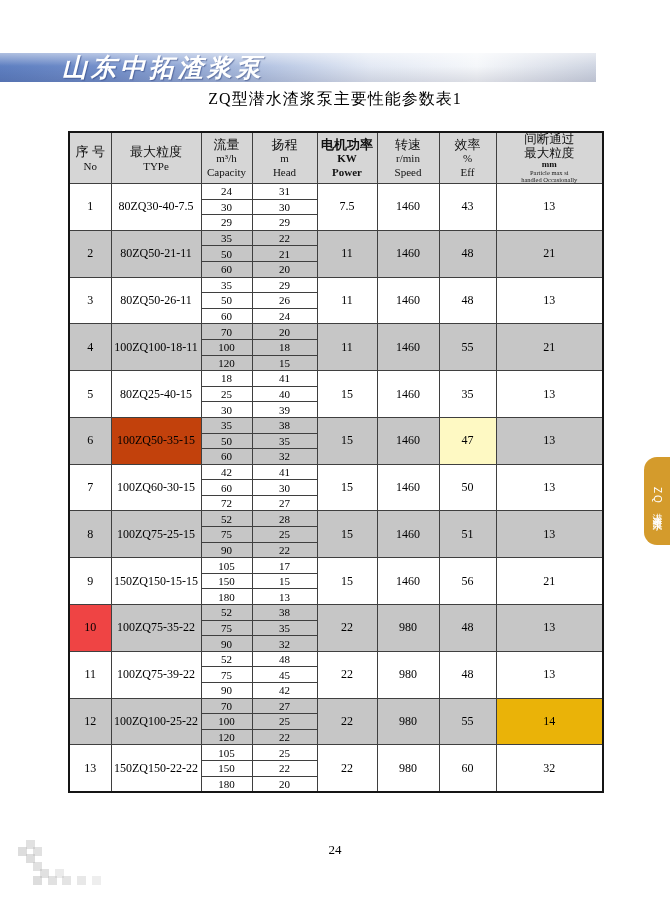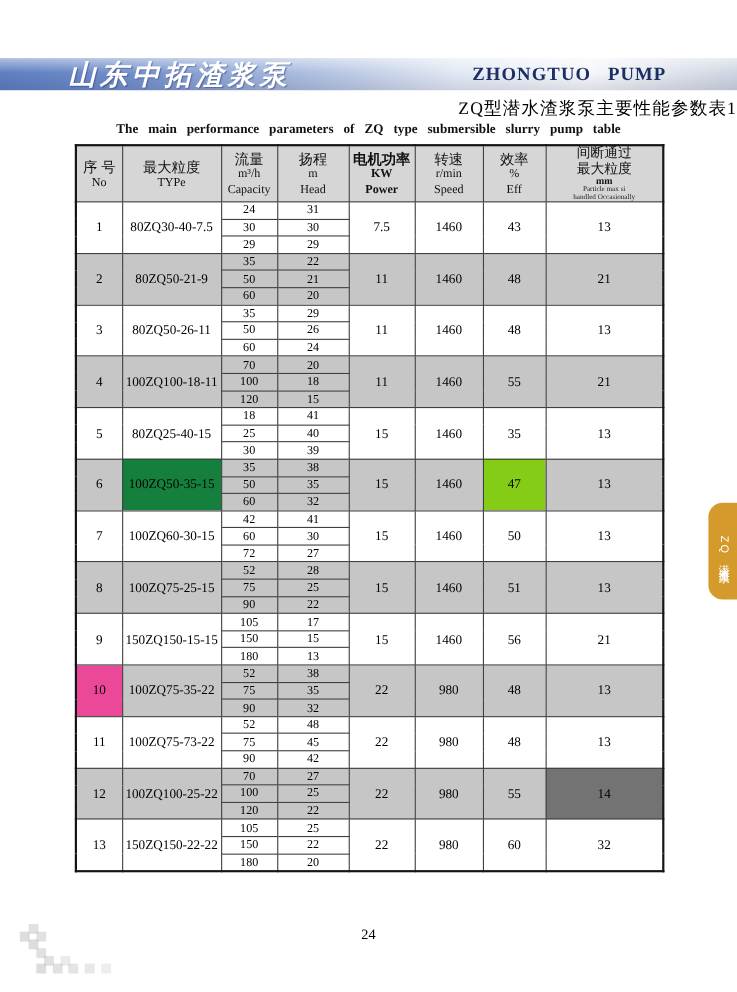--- a/index.html
+++ b/index.html
@@ -1,33 +1,33 @@
 <!DOCTYPE html>
 <html><head>
 <meta charset="utf-8">
 <style>
   * { margin:0; padding:0; box-sizing:border-box; }
   html,body { width:670px; height:902px; background:#ffffff; overflow:hidden;
     font-family:"Liberation Serif","DejaVu Serif",serif; }
   .page { position:relative; width:670px; height:902px; background:#fff; }
 
   
-  .top-bar { position:absolute; left:0; top:53px; width:670px; height:29px;
+  .top-bar { position:absolute; left:0; top:53px; width:596px; height:29px;
     background:linear-gradient(to right,#5e7fc1 0%,#7490cb 18%,#a9bbde 40%,#e3e9f4 62%,#f5f7fa 80%,#cfd5e2 100%); }
   .top-bar::before { content:""; position:absolute; inset:0;
     background:linear-gradient(to bottom,rgba(255,255,255,.5),rgba(255,255,255,0) 45%,rgba(0,0,40,.10)); }
   .brand-cn { position:absolute; left:62px; top:0; height:29px; line-height:29px;
     font-family:"DejaVu Sans","Liberation Sans",sans-serif; font-style:italic; font-weight:bold;
     font-size:25px; color:#ffffff; letter-spacing:4px; text-shadow:1px 1px 1px rgba(40,60,120,.5); }
   .brand-en { position:absolute; left:420px; top:0; width:195px; height:29px; line-height:30px;
     text-align:center; font-weight:bold; font-size:17px; color:#1b2f63;
     letter-spacing:1px; word-spacing:10px; }
 
   
-  .title-cn { position:absolute; left:0; top:89px; width:670px; text-align:right;
+  .title-cn { position:absolute; left:0; top:89px; width:670px; text-align:center;
     font-size:16px; color:#000; letter-spacing:1px;
     font-family:"Liberation Serif","DejaVu Serif",serif; }
   .title-en { position:absolute; left:0; top:110px; width:670px; text-align:center;
     font-weight:bold; font-size:12px; color:#111; word-spacing:6px; }
 
   
   table.params { position:absolute; left:68px; top:131px; width:534px;
     border-collapse:collapse; table-layout:fixed;
     border:2px solid #151515; }
   table.params th, table.params td { border:1px solid #3f3f3f; text-align:center;
@@ -59,25 +59,23 @@
     font-size:13px; color:#000; }
   .decor-square { position:absolute; width:9px; height:9px; background:#bcbcbc; }
 </style>
 </head>
 <body>
 
 <div class="page">
 
   <div class="top-bar">
     <div class="brand-cn">山东中拓渣浆泵</div>
-    <div class="brand-en">ZHONGTUO  PUMP</div>
   </div>
 
   <div class="title-cn">ZQ型潜水渣浆泵主要性能参数表1</div>
-  <div class="title-en">The main performance parameters of ZQ type submersible slurry pump table</div>
 
   <table class="params">
     <colgroup>
       <col style="width:42px">
         <col style="width:90px">
         <col style="width:51px">
         <col style="width:65px">
       <col style="width:60px">
         <col style="width:62px">
         <col style="width:57px">
@@ -141,21 +139,21 @@
         <tr>
           <td class="sub">30</td>
           <td class="sub">30</td>
         </tr>
         <tr>
           <td class="sub">29</td>
           <td class="sub">29</td>
         </tr>
         <tr class="shaded">
           <td rowspan="3" class="merged" style="background: rgb(198, 198, 198);">2</td>
-          <td rowspan="3" class="merged" style="background: rgb(198, 198, 198);">80ZQ50-21-9</td>
+          <td rowspan="3" class="merged" style="background: rgb(198, 198, 198);">80ZQ50-21-11</td>
           <td class="sub" style="background: rgb(198, 198, 198);">35</td>
           <td class="sub" style="background: rgb(198, 198, 198);">22</td>
           <td rowspan="3" class="merged" style="background: rgb(198, 198, 198);">11</td>
           <td rowspan="3" class="merged" style="background: rgb(198, 198, 198);">1460</td>
           <td rowspan="3" class="merged" style="background: rgb(198, 198, 198);">48</td>
           <td rowspan="3" class="merged" style="background: rgb(198, 198, 198);">21</td>
         </tr>
         <tr class="shaded">
           <td class="sub" style="background: rgb(198, 198, 198);">50</td>
           <td class="sub" style="background: rgb(198, 198, 198);">21</td>
@@ -213,26 +211,26 @@
         <tr>
           <td class="sub">25</td>
           <td class="sub">40</td>
         </tr>
         <tr>
           <td class="sub">30</td>
           <td class="sub">39</td>
         </tr>
         <tr class="shaded">
           <td rowspan="3" class="merged" style="background: rgb(198, 198, 198);">6</td>
-          <td rowspan="3" class="merged" style="background: #15803d; font-family: Liberation Serif, serif;">100ZQ50-35-15</td>
+          <td rowspan="3" class="merged" style="background: #c2410c; font-family: Liberation Serif, serif;">100ZQ50-35-15</td>
           <td class="sub" style="background: rgb(198, 198, 198);">35</td>
           <td class="sub" style="background: rgb(198, 198, 198);">38</td>
           <td rowspan="3" class="merged" style="background: rgb(198, 198, 198);">15</td>
           <td rowspan="3" class="merged" style="background: rgb(198, 198, 198);">1460</td>
-          <td rowspan="3" class="merged" style="background: #84cc16;">47</td>
+          <td rowspan="3" class="merged" style="background: #fef9c3;">47</td>
           <td rowspan="3" class="merged" style="background: rgb(198, 198, 198);">13</td>
         </tr>
         <tr class="shaded">
           <td class="sub" style="background: rgb(198, 198, 198);">50</td>
           <td class="sub" style="background: rgb(198, 198, 198);">35</td>
         </tr>
         <tr class="shaded">
           <td class="sub" style="background: rgb(198, 198, 198);">60</td>
           <td class="sub" style="background: rgb(198, 198, 198);">32</td>
         </tr>
@@ -284,40 +282,40 @@
         </tr>
         <tr>
           <td class="sub">150</td>
           <td class="sub">15</td>
         </tr>
         <tr>
           <td class="sub">180</td>
           <td class="sub">13</td>
         </tr>
         <tr class="shaded">
-          <td rowspan="3" class="merged" style="background: #ec4899;">10</td>
+          <td rowspan="3" class="merged" style="background: #ef4444;">10</td>
           <td rowspan="3" class="merged" style="background: rgb(198, 198, 198);">100ZQ75-35-22</td>
           <td class="sub" style="background: rgb(198, 198, 198);">52</td>
           <td class="sub" style="background: rgb(198, 198, 198);">38</td>
           <td rowspan="3" class="merged" style="background: rgb(198, 198, 198);">22</td>
           <td rowspan="3" class="merged" style="background: rgb(198, 198, 198);">980</td>
           <td rowspan="3" class="merged" style="background: rgb(198, 198, 198);">48</td>
           <td rowspan="3" class="merged" style="background: rgb(198, 198, 198);">13</td>
         </tr>
         <tr class="shaded">
           <td class="sub" style="background: rgb(198, 198, 198);">75</td>
           <td class="sub" style="background: rgb(198, 198, 198);">35</td>
         </tr>
         <tr class="shaded">
           <td class="sub" style="background: rgb(198, 198, 198);">90</td>
           <td class="sub" style="background: rgb(198, 198, 198);">32</td>
         </tr>
         <tr>
           <td rowspan="3" class="merged">11</td>
-          <td rowspan="3" class="merged">100ZQ75-73-22</td>
+          <td rowspan="3" class="merged">100ZQ75-39-22</td>
           <td class="sub">52</td>
           <td class="sub">48</td>
           <td rowspan="3" class="merged">22</td>
           <td rowspan="3" class="merged">980</td>
           <td rowspan="3" class="merged">48</td>
           <td rowspan="3" class="merged">13</td>
         </tr>
         <tr>
           <td class="sub">75</td>
           <td class="sub">45</td>
@@ -327,21 +325,21 @@
           <td class="sub">42</td>
         </tr>
         <tr class="shaded">
           <td rowspan="3" class="merged" style="background: rgb(198, 198, 198);">12</td>
           <td rowspan="3" class="merged" style="background: rgb(198, 198, 198);">100ZQ100-25-22</td>
           <td class="sub" style="background: rgb(198, 198, 198);">70</td>
           <td class="sub" style="background: rgb(198, 198, 198);">27</td>
           <td rowspan="3" class="merged" style="background: rgb(198, 198, 198);">22</td>
           <td rowspan="3" class="merged" style="background: rgb(198, 198, 198);">980</td>
           <td rowspan="3" class="merged" style="background: rgb(198, 198, 198);">55</td>
-          <td rowspan="3" class="merged" style="background: #737373;">14</td>
+          <td rowspan="3" class="merged" style="background: #eab308;">14</td>
         </tr>
         <tr class="shaded">
           <td class="sub" style="background: rgb(198, 198, 198);">100</td>
           <td class="sub" style="background: rgb(198, 198, 198);">25</td>
         </tr>
         <tr class="shaded">
           <td class="sub" style="background: rgb(198, 198, 198);">120</td>
           <td class="sub" style="background: rgb(198, 198, 198);">22</td>
         </tr>
         <tr>

